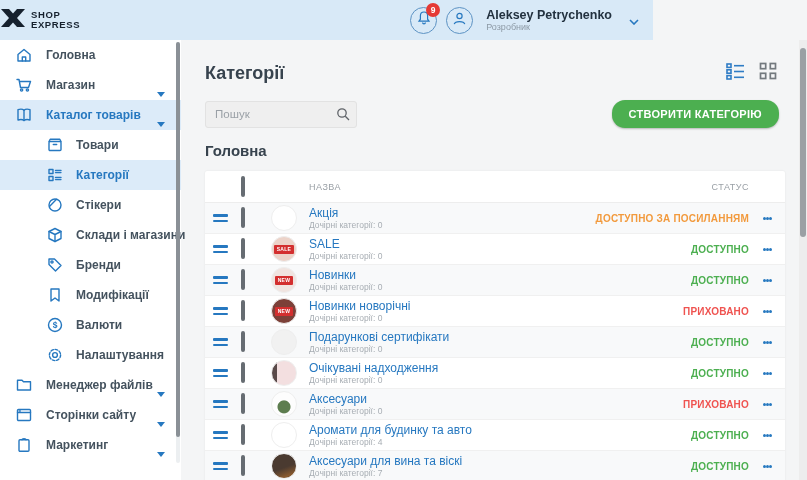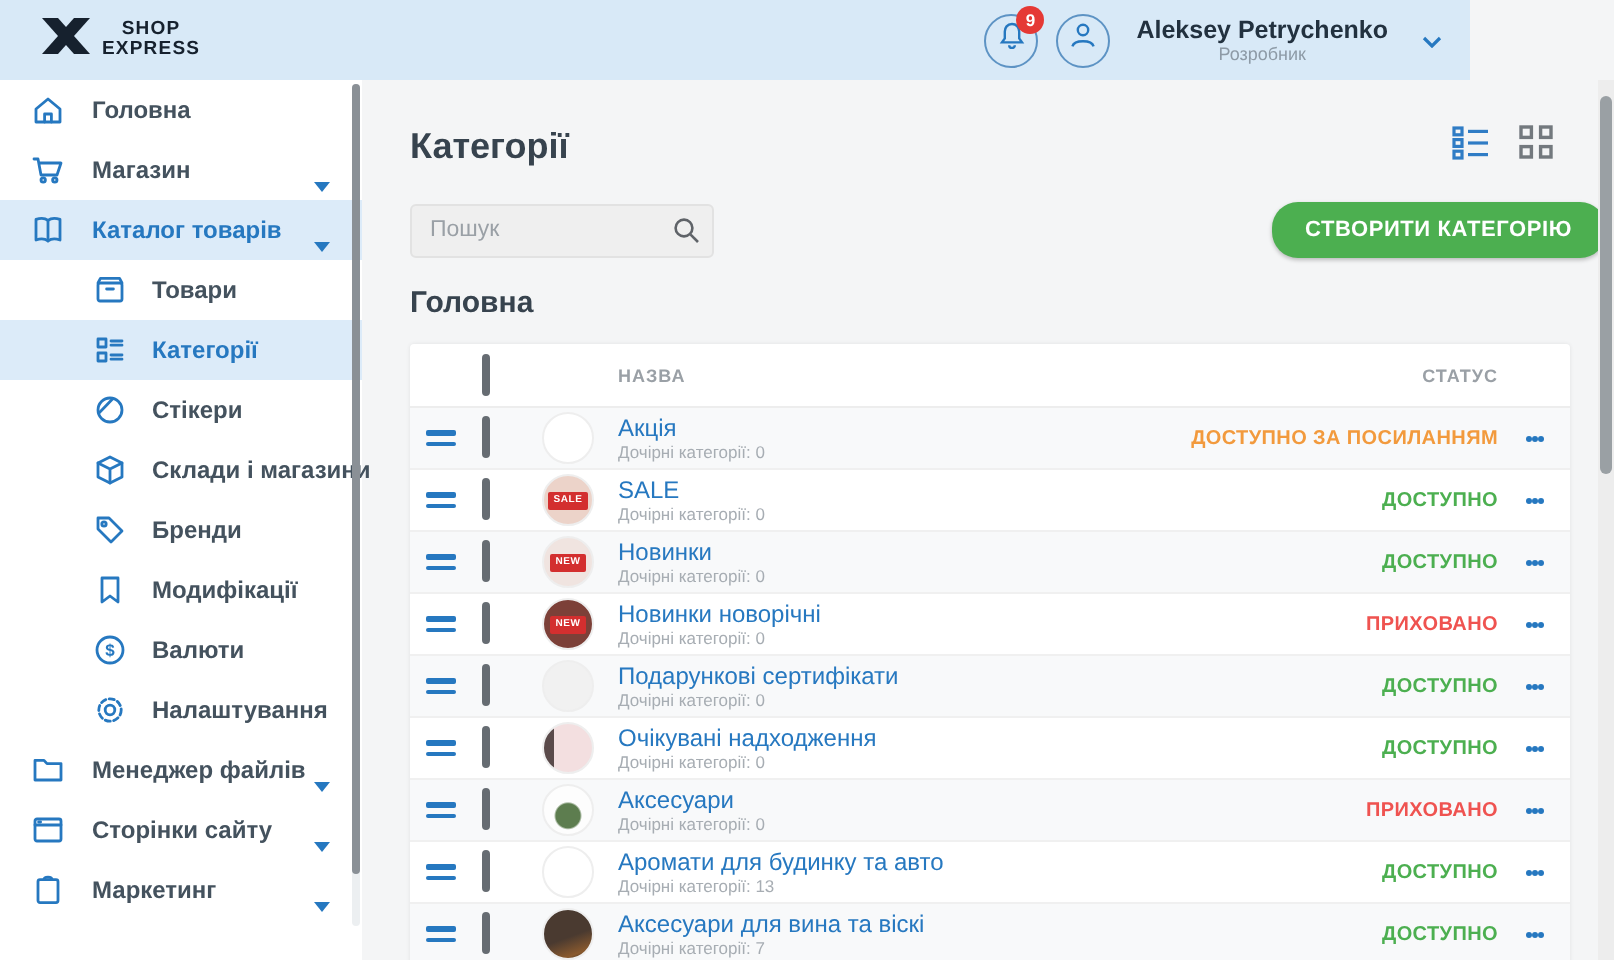--- a/index.html
+++ b/index.html
@@ -1,22 +1,22 @@
 <!DOCTYPE html>
 <html><head>
 <meta charset="utf-8">
 <style>
   * { margin:0; padding:0; box-sizing:border-box; }
   html,body { width:807px; height:480px; overflow:hidden;
     font-family:"Liberation Sans", sans-serif; background:#f4f5f6; }
 
   
-  .topbar { position:absolute; left:0; top:0; width:735px; height:40px;
+  .topbar { position:absolute; left:0; top:0; width:653px; height:40px;
     background:#d8e9f7; display:flex; align-items:center; justify-content:space-between;
-    padding:0 14px 0 20px; z-index:5;text-align:center; }
+    padding:0 14px 0 0; z-index:5; }
   .logo { display:flex; align-items:center; gap:5px; cursor:pointer; }
   .logo-text { display:flex; flex-direction:column; line-height:10px;
     font-size:9.5px; font-weight:bold; letter-spacing:.6px; color:#16212e; }
   .topbar-right { display:flex; align-items:center; gap:9px; }
   .circ-btn { position:relative; width:27px; height:27px; border:1.4px solid #5d93c4;
     border-radius:50%; display:flex; align-items:center; justify-content:center; cursor:pointer; }
   .badge { position:absolute; top:-5px; right:-4px; min-width:14px; height:14px;
     background:#e53935; color:#fff; font-size:8.5px; font-weight:bold; border-radius:8px;
     display:flex; align-items:center; justify-content:center; padding:0 3px; }
   .user-meta { display:flex; flex-direction:column; margin-left:4px; }
@@ -45,21 +45,21 @@
   
   .main { position:absolute; left:181px; top:40px; width:626px; height:440px;
     background:#f4f5f6; padding:22px 0 0 24px; }
   .title-row { display:flex; align-items:center; justify-content:space-between;
     padding-right:30px; }
   .page-title { font-size:18px; font-weight:bold; color:#37434e; }
   .view-toggles { display:flex; gap:14px; align-items:center; }
   .view-toggles svg { cursor:pointer; }
 
   .search-row { margin-top:16px; display:flex; align-items:center;
-    justify-content:space-between; padding-right:4px;gap:36px; }
+    justify-content:space-between; padding-right:28px;gap:36px; }
   .search-box { position:relative; width:152px; height:27px; }
   .search-box input { width:100%; height:100%; background:#efefef;
     border:1px solid #e2e2e2; border-radius:3px; padding:0 26px 0 9px;
     font-size:11.5px; color:#444; font-family:"Liberation Sans", sans-serif; outline:none; }
   .search-box input::placeholder { color:#9aa0a6; }
   .search-icon { position:absolute; right:7px; top:6px; }
   .create-btn { background:#4caf50; color:#fff; border:none; border-radius:13px;
     height:28px; padding:0 17px; font-size:11px; font-weight:bold; letter-spacing:.3px;
     font-family:"Liberation Sans", sans-serif; cursor:pointer;
     box-shadow:0 1px 2px rgba(0,0,0,.25); }
@@ -95,21 +95,21 @@
     cursor:pointer; white-space:nowrap; }
   .sub { font-size:8.5px; color:#a7adb3; line-height:10px; }
   .c-status { flex:0 0 155px; text-align:right; font-size:10px; font-weight:bold;
     letter-spacing:.2px; white-space:nowrap; }
   .st-green { color:#4caf50; }
   .st-red { color:#ef5350; }
   .st-orange { color:#f29a3d; }
   .c-kebab { flex:0 0 36px; display:flex; justify-content:center; cursor:pointer; }
   .kebab i { display:block; width:3px; height:3px; background:#2678c0;
     border-radius:50%; margin:1.4px 0; }
-  .hdr-label { font-size:9px; font-weight:bold; color:#9aa0a6; letter-spacing:.5px; }
+  .hdr-label { font-size:9px; font-weight:normal; color:#9aa0a6; letter-spacing:.5px; }
   .thead .c-name { justify-content:center; }
 
   
   .main-scroll-track { position:absolute; right:0; top:40px; width:8px; height:440px;
     background:#ededed; z-index:6; }
   .main-scroll-thumb { position:absolute; right:1px; top:48px; width:6px; height:189px;
     background:#9aa0a4; border-radius:3px; cursor:pointer; z-index:7; }
 </style>
 </head>
 <body>
@@ -551,21 +551,21 @@
     <span class="c-handle">
             <i></i>
             <i></i>
           </span>
     <span class="c-cbx"><span class="cbx"></span></span>
     <span class="c-thumb">
             <span class="thumb th-empty"></span>
           </span>
     <span class="c-name">
       <a class="nm">Аромати для будинку та авто</a>
-      <span class="sub">Дочірні категорії: 13</span>
+      <span class="sub">Дочірні категорії: 4</span>
     </span>
     <span class="c-status st-green">ДОСТУПНО</span>
     <span class="c-kebab kebab">
             <i></i>
             <i></i>
             <i></i>
           </span>
   </div>
 
   <div class="trow">

